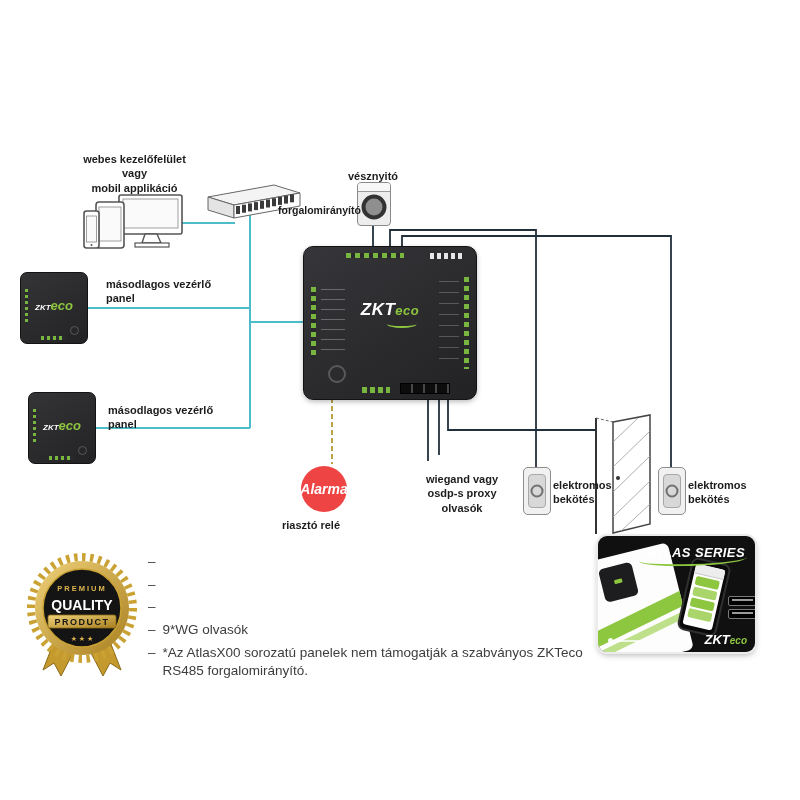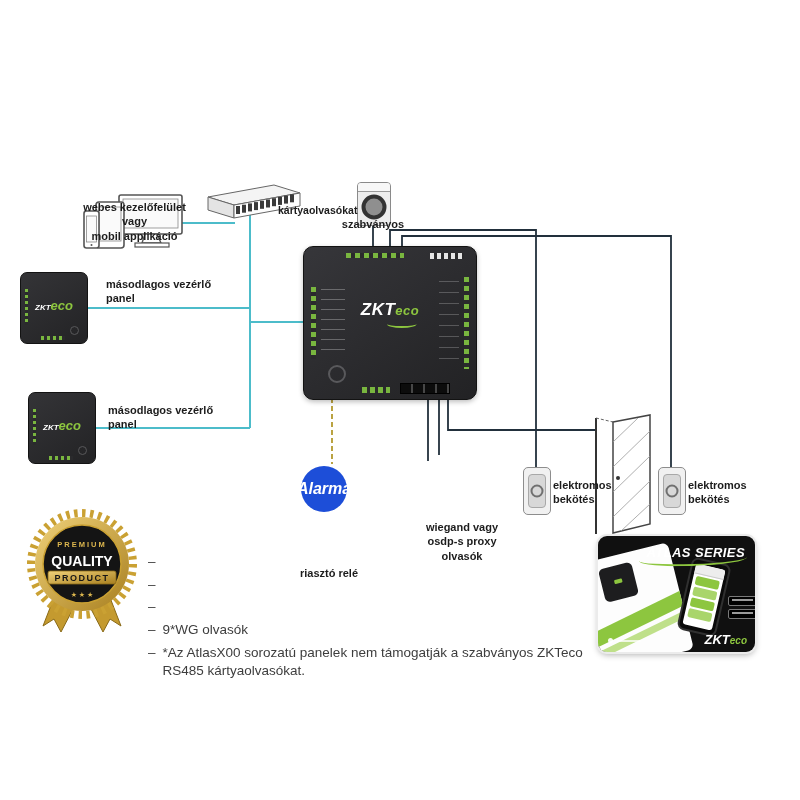--- a/index.html
+++ b/index.html
@@ -1,21 +1,21 @@
 <!DOCTYPE html>
 <html><head>
 <meta charset="utf-8">
 <style>
   html,body{margin:0;padding:0;background:#fff;}
   body{font-family:"Liberation Sans",sans-serif;}
   .stage{position:relative;width:800px;height:800px;background:#fff;overflow:hidden;}
   .abs{position:absolute;}
   .lbl{position:absolute;font-weight:bold;font-size:11px;color:#1c1c1c;line-height:1.3;z-index:3;}
   .pre{white-space:pre-line;}
-  .center{text-align:center;margin-top:48px;}
+  .center{text-align:center;}
   
   #wires{position:absolute;left:0;top:0;z-index:1;}
   #wires path{fill:none;}
   .lan{stroke:#4cbcca;stroke-width:2;}
   .wire{stroke:#22303c;stroke-width:1.8;}
   .dashed{stroke:#b3992e;stroke-dasharray:5 3;stroke-width:1.8;}
   
   #client-devices{left:83px;top:194px;z-index:2;}
   #label-web-ui{left:52px;top:152px;width:165px;}
   
@@ -47,34 +47,34 @@
   .mini-panel{position:absolute;width:66px;height:70px;background:linear-gradient(145deg,#343437,#232325);border-radius:7px;border:1px solid #131313;z-index:2;}
   #secondary-panel-1{left:20px;top:272px;}
   #secondary-panel-2{left:28px;top:392px;}
   .mini-logo{position:absolute;left:50%;top:46%;transform:translate(-50%,-50%);font-style:italic;font-weight:bold;font-size:8px;white-space:nowrap;}
   .mini-strip-l{position:absolute;left:4px;top:16px;width:3px;height:36px;background:repeating-linear-gradient(to bottom,#79b63f 0 3px,#2a2a2c 3px 6px);}
   .mini-strip-b{position:absolute;left:20px;bottom:3px;width:24px;height:4px;background:repeating-linear-gradient(to right,#79b63f 0 3px,#2a2a2c 3px 6px);}
   .mini-dot{position:absolute;right:8px;bottom:8px;width:7px;height:7px;border:1.5px solid #58585a;border-radius:50%;}
   #label-secondary-1{left:106px;top:277px;width:120px;}
   #label-secondary-2{left:108px;top:403px;width:120px;}
   
-  #alarm-circle{left:301px;top:466px;width:46px;height:46px;background:#1d4ed8;border-radius:50%;color:#fff;display:flex;align-items:center;justify-content:center;font-size:16px;font-style:italic;font-weight:bold;z-index:3;}
-  #label-alarm-relay{left:289px;top:518px;width:80px;}
+  #alarm-circle{left:301px;top:466px;width:46px;height:46px;background:#ef4444;border-radius:50%;color:#fff;display:flex;align-items:center;justify-content:center;font-size:14px;font-style:italic;font-weight:bold;z-index:3;}
+  #label-alarm-relay{left:271px;top:518px;width:80px;}
   
   .reader{position:absolute;width:26px;height:46px;border:1.5px solid #8d8d8d;border-radius:5px;background:#f1f1f1;z-index:2;}
   .reader-inner{position:absolute;left:4px;right:4px;top:6px;bottom:6px;background:#d8d8d8;border:1px solid #a8a8a8;border-radius:4px;}
   .reader-ring{position:absolute;left:50%;top:50%;transform:translate(-50%,-50%);width:9px;height:9px;border:2px solid #707070;border-radius:50%;}
   #reader-1{left:523px;top:467px;}
   #reader-2{left:658px;top:467px;}
   #label-readers{left:412px;top:472px;width:100px;}
   #label-electric-1{left:553px;top:478px;width:74px;}
   #label-electric-2{left:688px;top:478px;width:74px;}
   #door{left:593px;top:412px;z-index:1;}
   
-  #badge{left:25px;top:509px;z-index:2;}
+  #badge{left:25px;top:553px;z-index:2;}
   svg text{font-family:"Liberation Sans",sans-serif;}
   
   #specs{left:148px;top:553px;width:445px;font-size:13.5px;color:#3d3d3d;z-index:2;}
   .spec-row{display:flex;gap:7px;margin-bottom:4px;line-height:1.38;}
   .spec-dash{flex:0 0 auto;}
   
   #product-box{left:598px;top:536px;width:157px;height:116px;background:#101010;border-radius:9px;box-shadow:0 0 0 2px #ebebeb,0 3px 6px rgba(0,0,0,.3);overflow:hidden;z-index:2;}
   .pb-series{position:absolute;right:10px;top:9px;color:#fff;font-weight:bold;font-style:italic;font-size:13px;letter-spacing:.4px;z-index:4;}
   .pb-swoosh{position:absolute;right:8px;top:16px;width:108px;height:12px;border-bottom:2px solid #8dc63f;border-radius:50%;transform:rotate(-2deg);z-index:4;}
   .pb-art{position:absolute;left:-10px;top:16px;width:94px;height:110px;background:#fdfdfd;transform:rotate(-14deg);border-radius:6px;overflow:hidden;z-index:1;}
@@ -150,27 +150,27 @@
           <rect x="54" y="19.1" width="4" height="8"></rect>
         <rect x="60" y="17.8" width="4" height="8"></rect>
           <rect x="66" y="16.5" width="4" height="8"></rect>
         <rect x="72" y="15.2" width="4" height="8"></rect>
           <rect x="78" y="13.9" width="4" height="8"></rect>
         <rect x="84" y="12.6" width="4" height="8"></rect>
           <rect x="90" y="11.3" width="4" height="8"></rect>
       </g>
     </svg>
   </div>
-  <div id="label-router" class="lbl">kártyaolvasókat</div>
+  <div id="label-router" class="lbl">forgalomirányító</div>
 
   <div id="emergency-button" class="abs">
     <div class="em-top"></div>
     <div class="em-circle"></div>
   </div>
-  <div id="label-emergency" class="lbl center">szabványos</div>
+  <div id="label-emergency" class="lbl center">vésznyitó</div>
 
   <div id="main-panel" class="abs">
     <div class="tstrip-v" id="mp-left"></div>
     <div class="tstrip-v" id="mp-right"></div>
     <div class="tstrip-h" id="mp-top"></div>
     <div id="mp-top2"></div>
     <div id="mp-bottom"></div>
     <div id="mp-bottom-g"></div>
     <div id="mp-speaker"></div>
     <div id="mp-rows"></div>
@@ -274,21 +274,21 @@
     </div>
     <div class="spec-row">
       <span class="spec-dash">–</span>
     </div>
     <div class="spec-row">
       <span class="spec-dash">–</span>
       <span>9*WG olvasók</span>
     </div>
     <div class="spec-row">
       <span class="spec-dash">–</span>
-      <span>*Az AtlasX00 sorozatú panelek nem támogatják a szabványos ZKTeco RS485 kártyaolvasókat.</span>
+      <span>*Az AtlasX00 sorozatú panelek nem támogatják a szabványos ZKTeco RS485 forgalomirányító.</span>
     </div>
   </div>
 
   <div id="product-box" class="abs">
     <div class="pb-art">
       <div class="pb-stripe1"></div>
       <div class="pb-stripe2"></div>
       <div class="pb-mini">
         <div class="pb-mini-dot"></div>
       </div>

